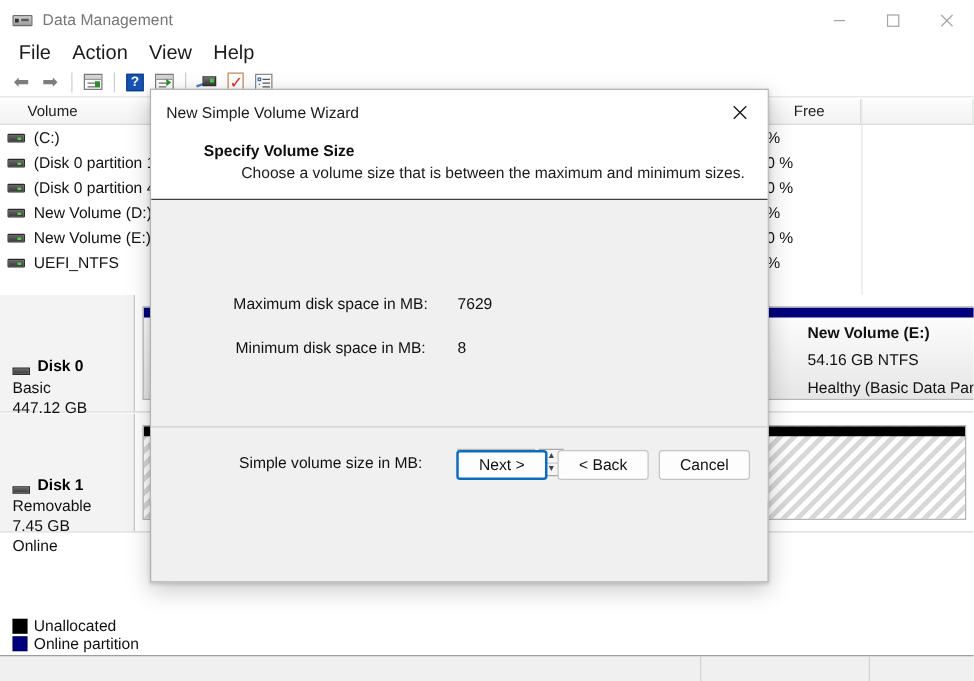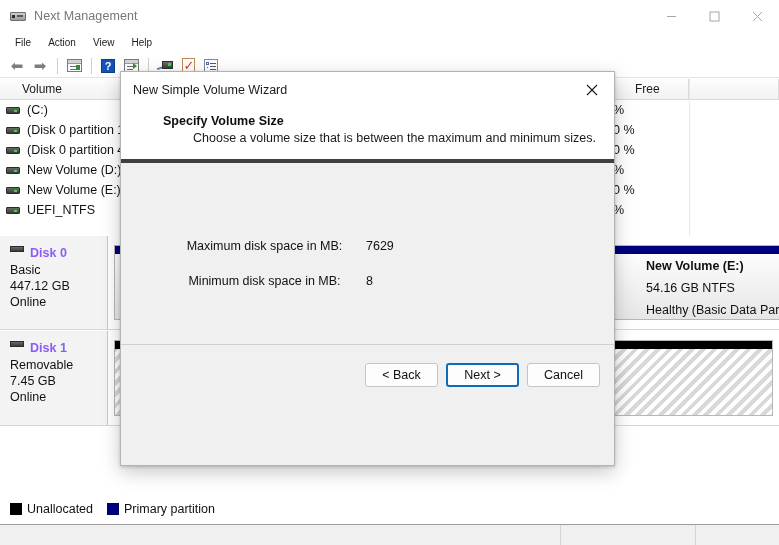--- a/index.html
+++ b/index.html
@@ -63,21 +63,21 @@
   
   .menubar {
     position: absolute; left: 0; top: 32px;
     width: 779px; height: 22px;
     background: #ffffff;
     display: flex; align-items: center;
     padding-left: 7px;
     box-sizing: border-box;
   }
   .menu-item {
-    font-size: 10px;
+    font-size: 16px;
     color: #1b1b1b;
     padding: 2px 9px 3px 8px;
   }
 
   
   .toolbar {
     position: absolute; left: 0; top: 54px;
     width: 779px; height: 24px;
     background: #ffffff;
     display: flex; align-items: center;
@@ -265,23 +265,24 @@
   }
   .disk-info {
     width: 108px;
     flex: none;
     background: #f3f3f3;
     border-right: 1px solid #c9c9c9;
     box-sizing: border-box;
     padding: 10px 0 0 10px;
   }
   .disk-info .dtitle {
-    display: flex; align-items: flex-start;
-    font-size: 12.5px; font-weight: bold; color: #8b5cf6;
+    display: flex; align-items: flex-end;
+    font-size: 12.5px; font-weight: bold; color: #000000;
     margin-bottom: 2px;
+    margin-top: 40px;
   }
   .disk-info .dline {
     font-size: 12.5px; color: #111111; line-height: 16px;
   }
   .d-icon {
     width: 14px; height: 6px;
     background: linear-gradient(#6a6a6a, #3b3b3b);
     border: 1px solid #2b2b2b;
     box-sizing: border-box;
     margin-right: 6px;
@@ -318,23 +319,24 @@
   .part.hatch {
     background:
       repeating-linear-gradient(135deg, #ffffff 0 4px, #d8d8d8 4px 8px);
   }
 
   
   .legend {
     position: absolute; left: 0; top: 494px;
     width: 779px; height: 30px;
     background: #ffffff;
-    display: flex; align-items: center;
+    display: flex; 
     padding-left: 10px;
     box-sizing: border-box;
+    flex-direction: column;
   }
   .leg-item {
     display: flex; align-items: center;
     margin-right: 14px;
     font-size: 12.5px; color: #111111;
   }
   .leg-sw {
     width: 12px; height: 12px;
     margin-right: 5px;
     border: 1px solid rgba(0,0,0,0.25);
@@ -379,21 +381,21 @@
   }
   .dlg-close {
     position: absolute; right: 0; top: 0;
     width: 44px; height: 36px;
     display: flex; align-items: center; justify-content: center;
     color: #1b1b1b;
   }
   .dlg-head {
     background: #ffffff;
     padding: 6px 0 14px 0;
-    border-bottom: 4px solid #404040;
+    border-bottom: 1px solid #404040;
   }
   .dlg-head h2 {
     margin: 0 0 3px 42px;
     font-size: 12.5px; font-weight: bold; color: #0e0e0e;
   }
   .dlg-head p {
     margin: 0 0 0 72px;
     font-size: 12.5px; color: #1b1b1b;
   }
   .dlg-body {
@@ -472,21 +474,21 @@
 <body>
 
 <div class="app">
 
   <div class="titlebar">
     <div class="tb-icon">
       <div class="drive"></div>
         <div class="led"></div>
         <div class="led2"></div>
     </div>
-    <div class="tb-title">Next Management</div>
+    <div class="tb-title">Data Management</div>
     <div class="tb-buttons">
       <div class="tb-btn">
         <svg width="11" height="11" viewBox="0 0 11 11">
             <line x1="1" y1="5.5" x2="10" y2="5.5" stroke="#a6a6a6" stroke-width="1"></line>
           </svg>
       </div>
       <div class="tb-btn">
         <svg width="11" height="11" viewBox="0 0 11 11">
             <rect x="1" y="1" width="9" height="9" fill="none" stroke="#a6a6a6" stroke-width="1"></rect>
           </svg>
@@ -659,21 +661,21 @@
 
   </div>
 
   <div class="legend">
     <div class="leg-item">
       <span class="leg-sw" style="background:#000000"></span>
       <span>Unallocated</span>
     </div>
     <div class="leg-item">
       <span class="leg-sw" style="background:#00007c"></span>
-      <span>Primary partition</span>
+      <span>Online partition</span>
     </div>
   </div>
 
   <div class="statusbar">
     <div class="sb-pane" style="width:561px"></div>
     <div class="sb-pane" style="width:135px"></div>
     <div class="sb-pane" style="width:83px; border-right:none;"></div>
   </div>
 
   <div class="dlg">
@@ -698,23 +700,35 @@
       <div class="frow" style="top:76px;">
         <div class="flabel">Maximum disk space in MB:</div>
         <div class="fvalue">7629</div>
       </div>
 
       <div class="frow" style="top:111px;">
         <div class="flabel">Minimum disk space in MB:</div>
         <div class="fvalue">8</div>
       </div>
 
+      <div class="frow" style="top:199px;">
+        <div class="flabel">Simple volume size in MB:</div>
+        <div class="spin">
+          <div class="spin-input">
+            <span class="sel">7629</span>
+          </div>
+          <div class="spin-btns">
+            <div class="spin-b top">▲</div>
+            <div class="spin-b">▼</div>
+          </div>
+        </div>
+      </div>
 
       <div class="dlg-footer">
+        <div class="dbtn focus">Next &gt;</div>
         <div class="dbtn">&lt; Back</div>
-        <div class="dbtn focus">Next &gt;</div>
         <div class="dbtn">Cancel</div>
       </div>
 
     </div>
   </div>
 
 </div>
 
 </body></html>

